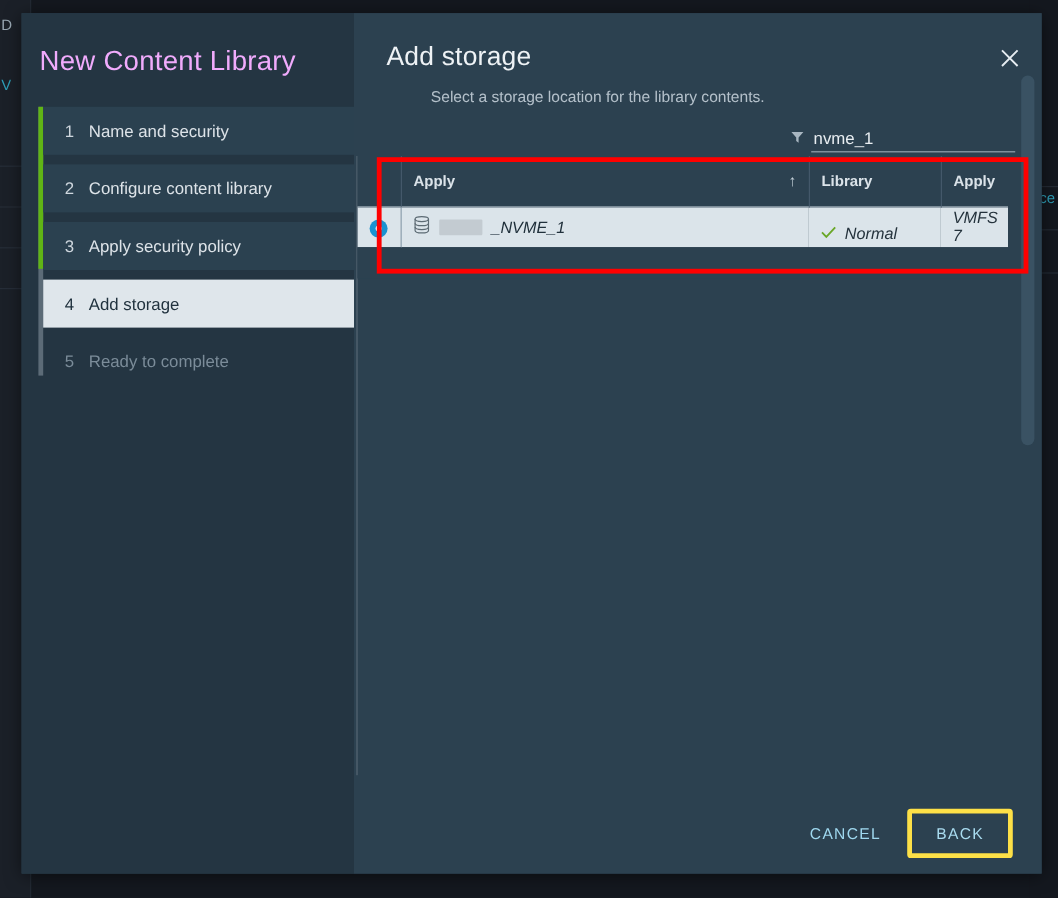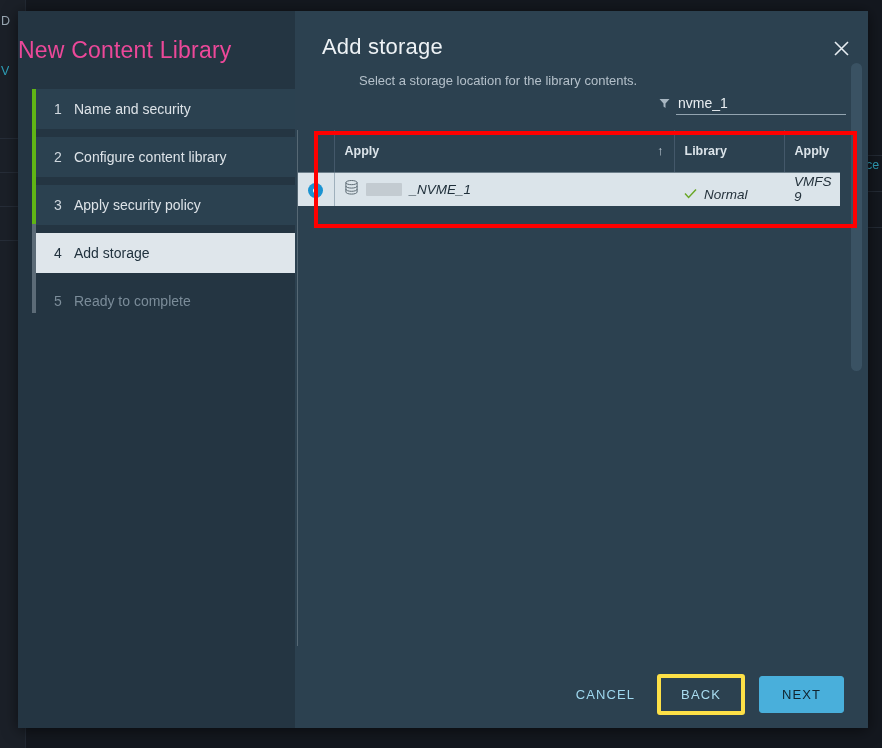--- a/index.html
+++ b/index.html
@@ -72,24 +72,24 @@
   }
 
   
   .wizard-pane {
     width: 277px;
     background: #243542;
     position: relative;
     flex: 0 0 277px;
   }
   .wizard-title {
-    color: #ec4899;
+    color: #f0abfc;
     font-size: 23px;
     font-weight: 400;
-    padding: 26px 0 0 0;
+    padding: 26px 0 0 15px;
     letter-spacing: .2px;
   }
   .steps-wrap {
     position: relative;
     margin-top: 25px;
     padding-left: 14px;
   }
   .steps-rail {
     position: absolute;
     left: 14px;
@@ -166,21 +166,21 @@
     align-items: center;
     justify-content: center;
     cursor: pointer;
   }
   .close-btn svg { display: block; }
 
   
   .filter-row {
     position: absolute;
     right: 22px;
-    top: 84px;
+    top: 96px;
     display: flex;
     align-items: flex-end;
     gap: 6px;
   }
   .filter-icon {
     color: #a8b6c1;
     font-size: 11px;
     padding-bottom: 4px;
   }
   .filter-input {
@@ -478,32 +478,31 @@
             <td>
               <div class="status-cell">
                 <span class="check-ok">
                   <svg width="13" height="11" viewBox="0 0 13 11" aria-hidden="true">
                     <path d="M1 5.6 L4.6 9.4 L12 1.4" stroke="#6aa728" stroke-width="1.5" fill="none"></path>
                   </svg>
                 </span>
                 <span>Normal</span>
               </div>
             </td>
-            <td>VMFS 9</td>
+            <td>VMFS 7</td>
           </tr>
           <tr class="row-empty">
             <td colspan="4"></td>
           </tr>
         </tbody>
       </table>
     </div>
 
     <div class="footer">
       <button class="btn btn-flat">CANCEL</button>
       <button class="btn btn-outline">BACK</button>
-      <button class="btn btn-primary">NEXT</button>
     </div>
 
     <div class="modal-scrollbar"></div>
   </div>
 </div>
 
 <div class="annot-rect"></div>
 
 </body></html>

